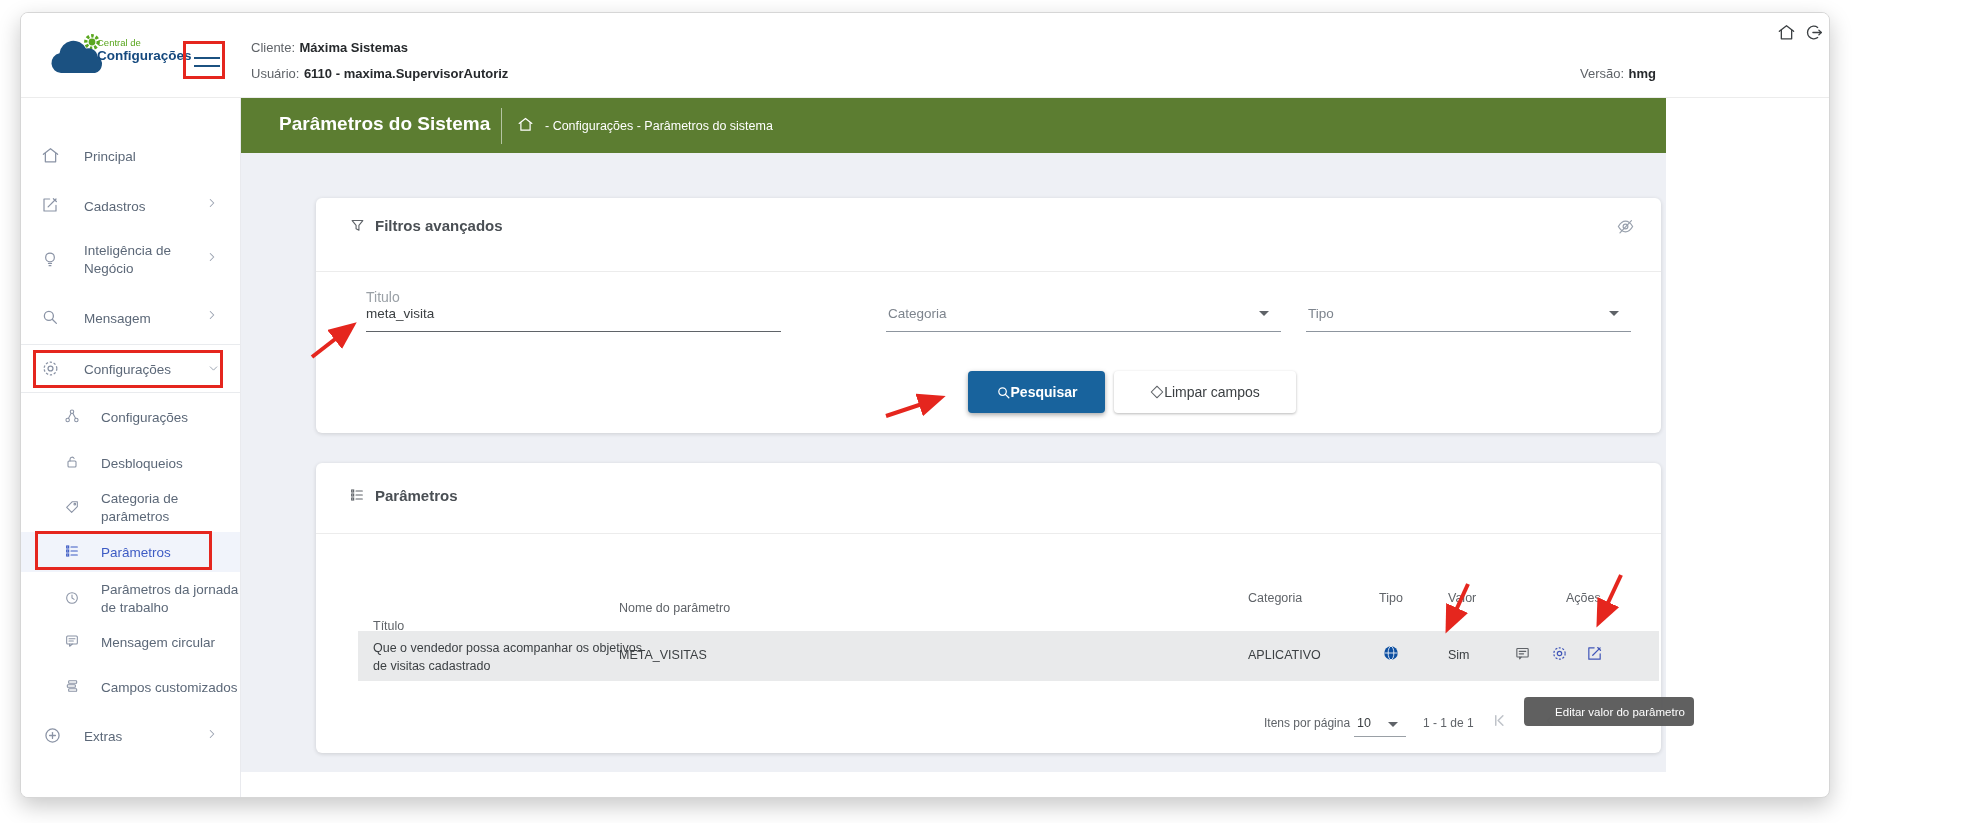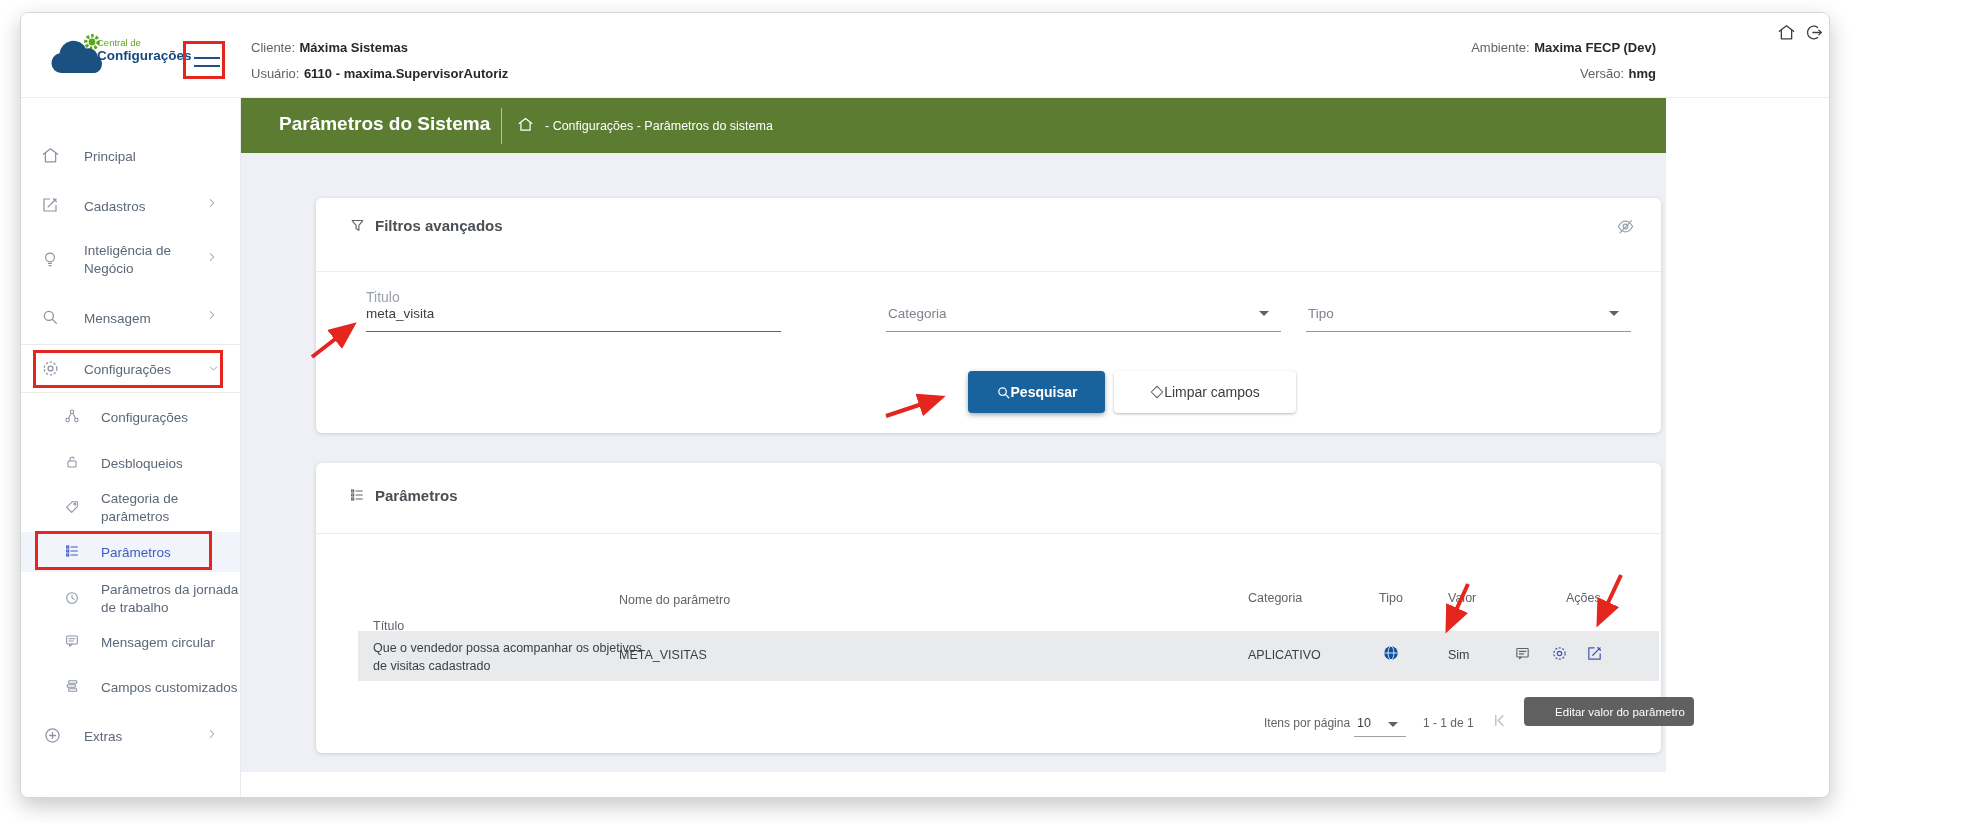--- a/index.html
+++ b/index.html
@@ -70,24 +70,20 @@
 
       <div class="abs" style="left:230px; top:25px;">
         <span class="hlabel">Cliente:</span>
         <span class="hvalue">Máxima Sistemas</span>
       </div>
       <div class="abs" style="left:230px; top:51px;">
         <span class="hlabel">Usuário:</span>
         <span class="hvalue">6110 - maxima.SupervisorAutoriz</span>
       </div>
 
-      <div class="abs" style="left:1185px; top:25px; width:450px; text-align:right;">
-        <span class="hlabel">Ambiente:</span>
-        <span class="hvalue">Maxima FECP (Dev)</span>
-      </div>
       <div class="abs" style="left:1185px; top:51px; width:450px; text-align:right;">
         <span class="hlabel">Versão:</span>
         <span class="hvalue">hmg</span>
       </div>
 
       <div class="abs" style="left:1756px; top:10px; cursor:pointer;">
         <svg width="19" height="19" viewBox="0 0 24 24" fill="none" stroke="#3c4043" stroke-width="1.7" stroke-linecap="round" stroke-linejoin="round">
           <path d="M3,10.5 L12,3.5 L21,10.5"></path>
             <path d="M5.5,9.2 V20 H18.5 V9.2"></path>
         </svg>
@@ -346,21 +342,21 @@
               <rect x="4" y="10.5" width="3" height="3"></rect>
               <path d="M10.5,12 H20"></path>
               <rect x="4" y="16.5" width="3" height="3"></rect>
               <path d="M10.5,18 H20"></path>
             </svg>
         </div>
         <div class="abs panel-title" style="left:59px; top:24px;">Parâmetros</div>
         <div class="divider-h" style="left:0; top:70px; width:1345px; background:#ececec;"></div>
 
         <div class="col-header" style="left:57px;  top:128px;margin-top:28px;">Título</div>
-        <div class="col-header" style="left:303px; top:130px;">Nome do parâmetro</div>
+        <div class="col-header" style="left:303px; top:138px;">Nome do parâmetro</div>
         <div class="col-header" style="left:932px; top:128px;">Categoria</div>
         <div class="col-header" style="left:1063px;top:128px;">Tipo</div>
         <div class="col-header" style="left:1132px;top:128px;">Valor</div>
         <div class="col-header" style="left:1250px;top:128px;">Ações</div>
 
         <div id="row-band" style="left:42px; top:168px; width:1301px; height:50px;">
           <div class="cell" style="left:15px; top:8px; width:270px; line-height:18px;">Que o vendedor possa acompanhar os objetivos de visitas cadastrado</div>
           <div class="cell" style="left:261px; top:17px;">META_VISITAS</div>
           <div class="cell" style="left:890px; top:17px;">APLICATIVO</div>
           <div class="abs" style="left:1024px; top:13px;">

